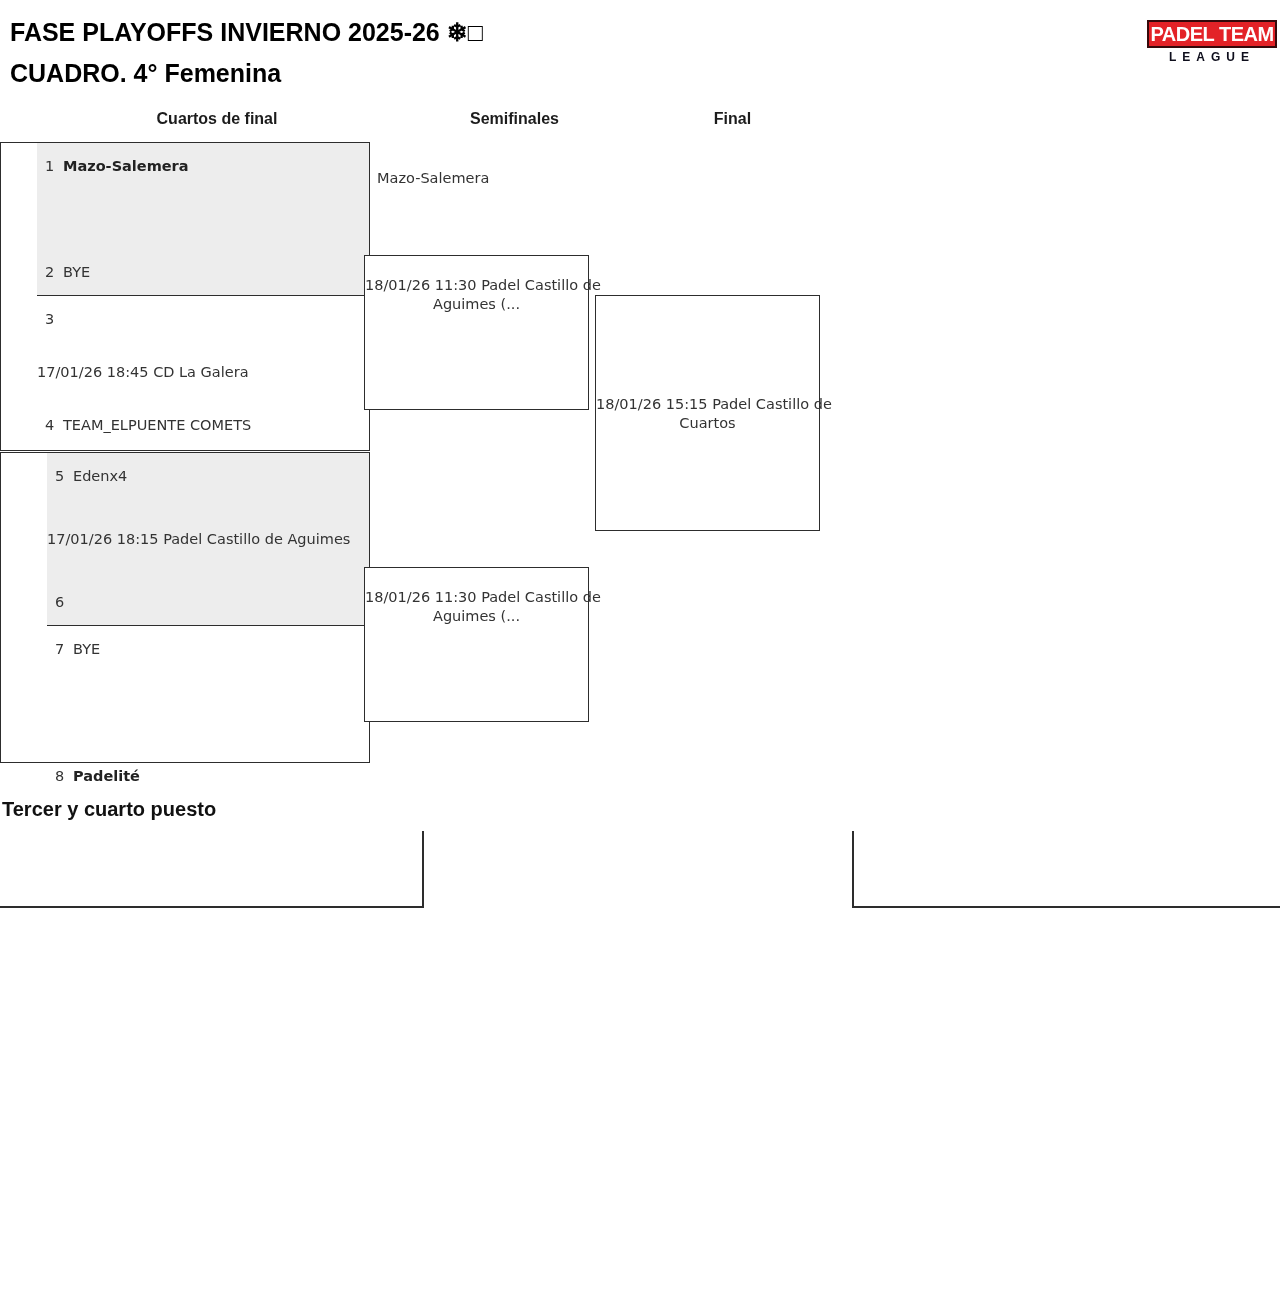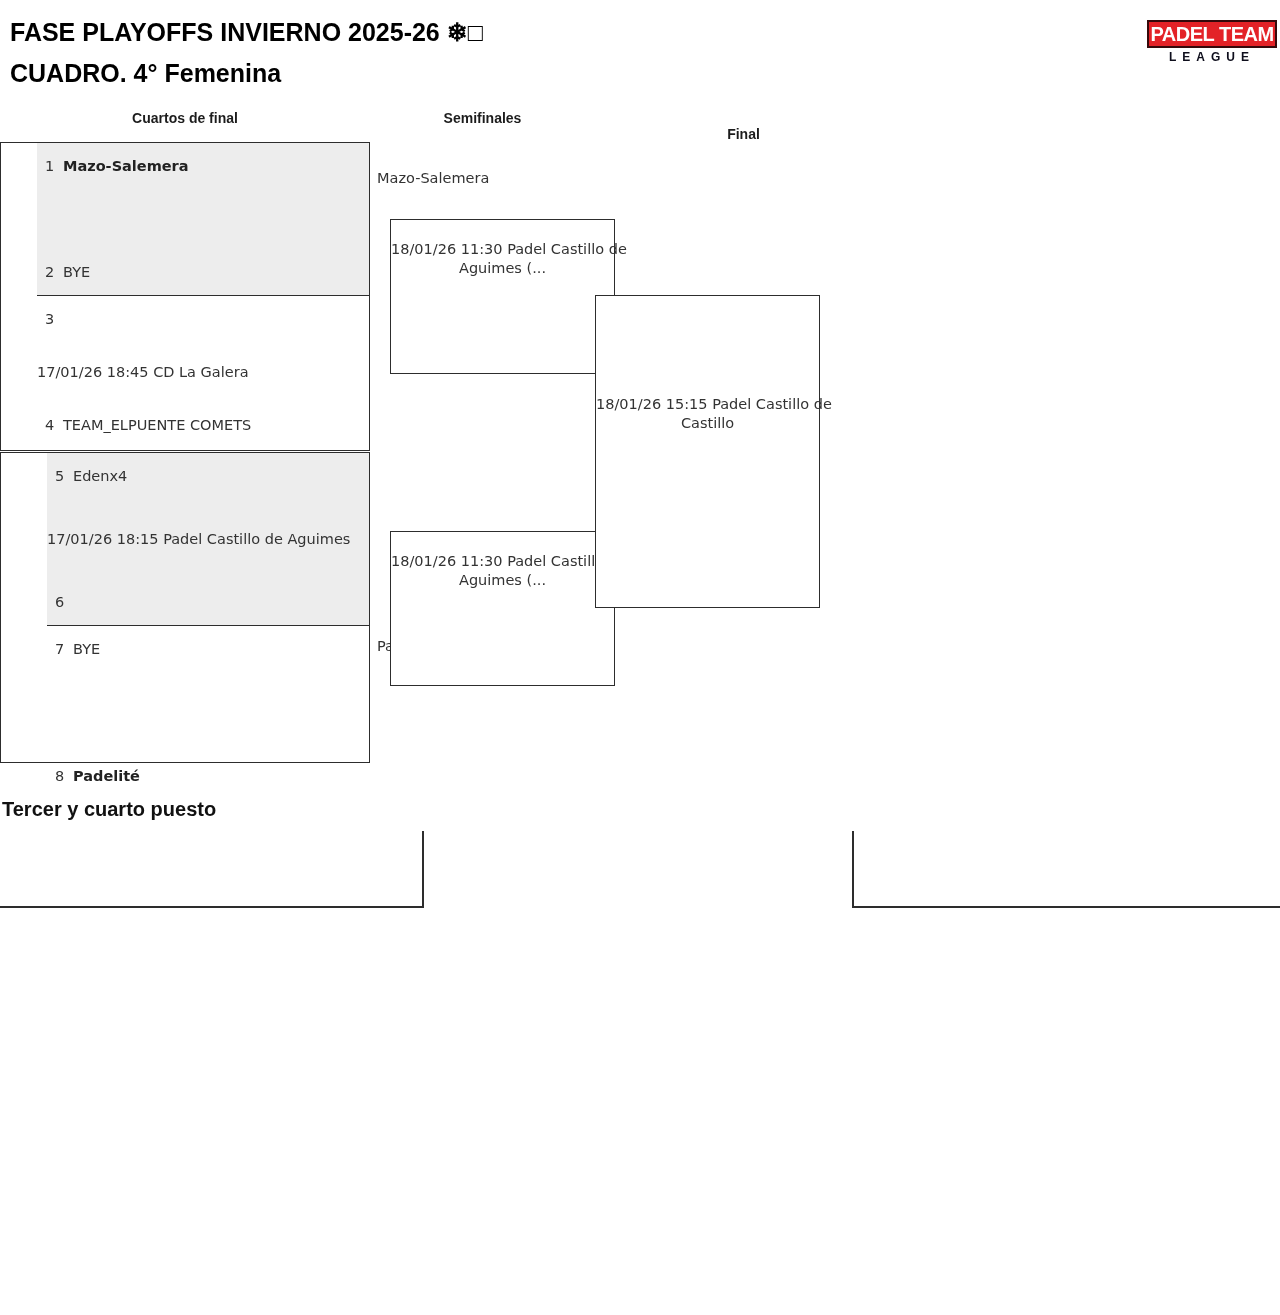--- a/index.html
+++ b/index.html
@@ -18,25 +18,25 @@
     background:#e32227;border:2px solid #35090b;color:#fff;height:24px;
     line-height:24px;text-align:center;font-weight:700;font-size:20px;
     letter-spacing:-0.5px;white-space:nowrap;
   }
   .logo-bottom{
     color:#0e0e1c;font-weight:700;font-size:12px;letter-spacing:6px;
     text-align:center;margin-top:1px;white-space:nowrap;
     transform:scaleY(1.05);transform-origin:top left;
   }
   
-  .colhead{position:absolute;top:110px;text-align:center;font-size:14px;
-    font-weight:600;color:#1c1c1c;}
+  .colhead{position:absolute;top:110px;text-align:center;font-size:16px;
+    font-weight:600;color:#1c1c1c;padding-left:32px;}
   .colhead.c1{left:0;width:370px;}
   .colhead.c2{left:370px;width:225px;}
-  .colhead.c3{left:631px;width:225px;margin-top:16px;}
+  .colhead.c3{left:588px;width:225px;}
   
   .pair{position:absolute;left:0;width:370px;border:1.5px solid #2d2d2d;
     box-sizing:border-box;background:#fff;}
   .pair1{top:142px;height:309px;padding-left:36px;}
   .pair2{top:452px;height:311px;}
   .qf{position:relative;box-sizing:border-box;}
   .qf.shaded{background:#ededed;}
   .qf.divided{border-bottom:1.5px solid #2d2d2d;}
   .pair1 .qf{height:152.5px;}
   .pair2 .qf{height:173px;margin-left:46px;}
@@ -44,28 +44,28 @@
     font-family:"DejaVu Sans",sans-serif;color:#333;white-space:nowrap;}
   .trow.top{top:15px;}
   .trow.bottom{bottom:15px;}
   .seed{display:inline-block;min-width:18px;color:#333;}
   .tname.bold{font-weight:700;color:#222;}
   .mdate{
     position:absolute;top:50%;left:0;width:100%;transform:translateY(-50%);
     text-align:left;font-size:14.5px;font-family:"DejaVu Sans",sans-serif;
     color:#333;white-space:nowrap;
   }
-  .sfbox{position:absolute;left:390px;width:225px;height:155px;
-    border:1.5px solid #2d2d2d;box-sizing:border-box;background:#fff;}
+  .sfbox{position:absolute;left:364px;width:225px;height:155px;
+    border:1.5px solid #2d2d2d;box-sizing:border-box;background:#fff;margin-top:36px;}
   .sf1{top:219px;}
   .sf2{top:531px;}
   .sfdate{padding-top:20px;text-align:center;font-size:14.5px;line-height:19px;
     font-family:"DejaVu Sans",sans-serif;color:#333;}
   .sfdate span{display:block;white-space:nowrap;}
-  .finalbox{position:absolute;left:595px;top:295px;width:225px;height:313px;
+  .finalbox{position:absolute;left:595px;top:295px;width:225px;height:236px;
     border:1.5px solid #2d2d2d;box-sizing:border-box;background:#fff;}
   .finaldate{padding-top:99px;text-align:center;font-size:14.5px;line-height:19px;
     font-family:"DejaVu Sans",sans-serif;color:#333;}
   .finaldate span{display:block;white-space:nowrap;}
   .advlabel{position:absolute;font-size:14.5px;font-family:"DejaVu Sans",sans-serif;
     color:#333;white-space:nowrap;}
   .adv-sf1{left:377px;top:170px;}
   .adv-sf2{left:377px;top:638px;}
   
   .tp-heading{position:absolute;left:2px;top:798px;font-size:20px;
@@ -134,21 +134,21 @@
   <div class="sfbox sf2">
     <div class="sfdate">
       <span>18/01/26 11:30 Padel Castillo de</span>
       <span>Aguimes (...</span>
     </div>
   </div>
 
   <div class="finalbox">
     <div class="finaldate">
       <span>18/01/26 15:15 Padel Castillo de</span>
-      <span>Castillo</span>
+      <span>Cuartos</span>
     </div>
   </div>
 
   <div class="tp-heading">Tercer y cuarto puesto</div>
   <div class="tp-left"></div>
   <div class="tp-right"></div>
 
 </div>
 
 </body></html>

